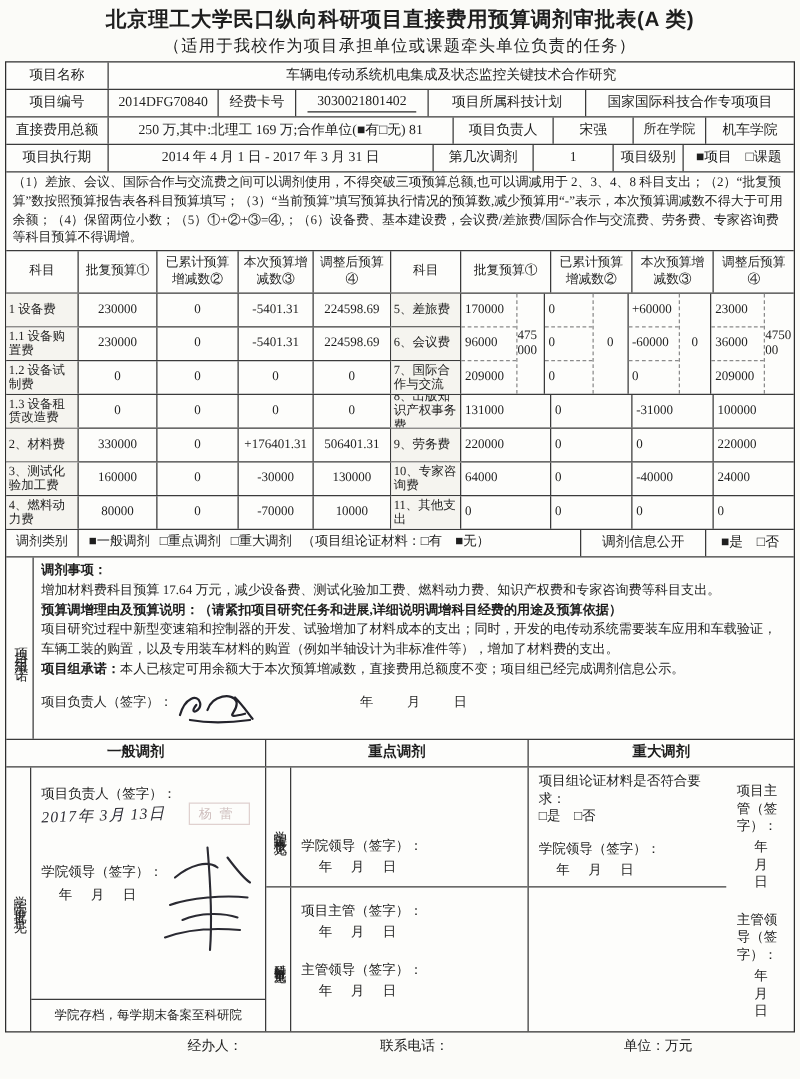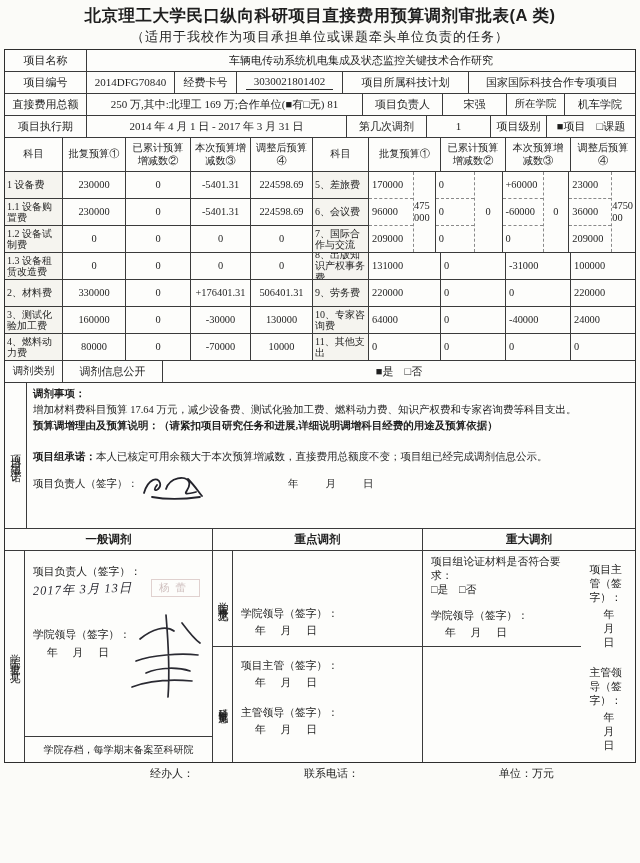--- a/index.html
+++ b/index.html
@@ -79,20 +79,23 @@
 
   <div class="row" style="height:22px">
     <div class="cell" style="width:82px">项目执行期</div>
     <div class="cell" style="flex:1">2014 年 4 月 1 日 - 2017 年 3 月 31 日</div>
     <div class="cell" style="width:80px">第几次调剂</div>
     <div class="cell" style="width:64px">1</div>
     <div class="cell" style="width:56px">项目级别</div>
     <div class="cell last" style="width:88px">■项目　□课题</div>
   </div>
 
+  <div class="row" style="height:63px">
+    <div class="cell last notes" style="flex:1">（1）差旅、会议、国际合作与交流费之间可以调剂使用，不得突破三项预算总额,也可以调减用于 2、3、4、8 科目支出；（2）“批复预算”数按照预算报告表各科目预算填写；（3）“当前预算”填写预算执行情况的预算数,减少预算用“-”表示，本次预算调减数不得大于可用余额；（4）保留两位小数；（5）①+②+③=④,；（6）设备费、基本建设费，会议费/差旅费/国际合作与交流费、劳务费、专家咨询费等科目预算不得调增。</div>
+  </div>
 
   <div>
 
     <div class="row" style="height:34px">
       <div class="cell bhead" style="width:58px">科目</div>
       <div class="cell bhead" style="width:63px">批复预算①</div>
       <div class="cell bhead" style="width:65px">已累计预算增减数②</div>
       <div class="cell bhead" style="width:60px">本次预算增减数③</div>
       <div class="cell bhead" style="width:62px">调整后预算④</div>
       <div class="cell bhead" style="width:56px">科目</div>
@@ -224,32 +227,38 @@
           <div class="cell num-l" style="width:72px">0</div>
           <div class="cell num-l" style="width:65px">0</div>
           <div class="cell num-l" style="width:65px">0</div>
           <div class="cell num-l last" style="flex:1">0</div>
         </div>
       </div>
     </div>
 
     <div class="row" style="height:22px">
       <div class="cell" style="width:58px;font-size:10.4px">调剂类别</div>
+      <div class="cell left" style="width:402px;font-size:10.6px;padding-left:8px">
+        <span class="chk">■一般调剂</span>
+        <span class="chk">□重点调剂</span>
+        <span class="chk">□重大调剂</span>
+        <span>（项目组论证材料：□有　■无）</span>
+      </div>
       <div class="cell" style="width:100px">调剂信息公开</div>
       <div class="cell last" style="flex:1">■是　□否</div>
     </div>
   </div>
 
   <div class="row" style="height:146px">
     <div class="cell vt" style="width:22px">项目组承诺</div>
     <div class="cell last commit" style="flex:1;position:relative">
       <span class="bold">调剂事项：</span><br>
       <span>增加材料费科目预算 17.64 万元，减少设备费、测试化验加工费、燃料动力费、知识产权费和专家咨询费等科目支出。</span><br>
       <span class="bold">预算调增理由及预算说明：（请紧扣项目研究任务和进展,详细说明调增科目经费的用途及预算依据）</span><br>
-      <br>
+      <span>项目研究过程中新型变速箱和控制器的开发、试验增加了材料成本的支出；同时，开发的电传动系统需要装车应用和车载验证，车辆工装的购置，以及专用装车材料的购置（例如半轴设计为非标准件等），增加了材料费的支出。</span><br>
       <span class="bold">项目组承诺：</span><span>本人已核定可用余额大于本次预算增减数，直接费用总额度不变；项目组已经完成调剂信息公示。</span>
       <div style="display:flex;align-items:center;margin-top:8px;padding-right:14px">
         <span>项目负责人（签字）：</span>
         <svg width="74" height="28" viewBox="0 0 74 28" style="margin:0 6px -6px 0">
           <path d="M6 20 C10 6 20 3 22 10 C24 17 12 21 19 12 M28 16 C32 4 48 2 51 9 C54 17 38 24 58 19 M50 6 C56 12 60 18 64 23 M14 24 C30 27 48 26 62 24" fill="none" stroke="#23232b" stroke-width="1.8" stroke-linecap="round"></path>
         </svg>
         <span class="datelbl" style="margin-left:70px">年　　月　　日</span>
       </div>
     </div>
   </div>

